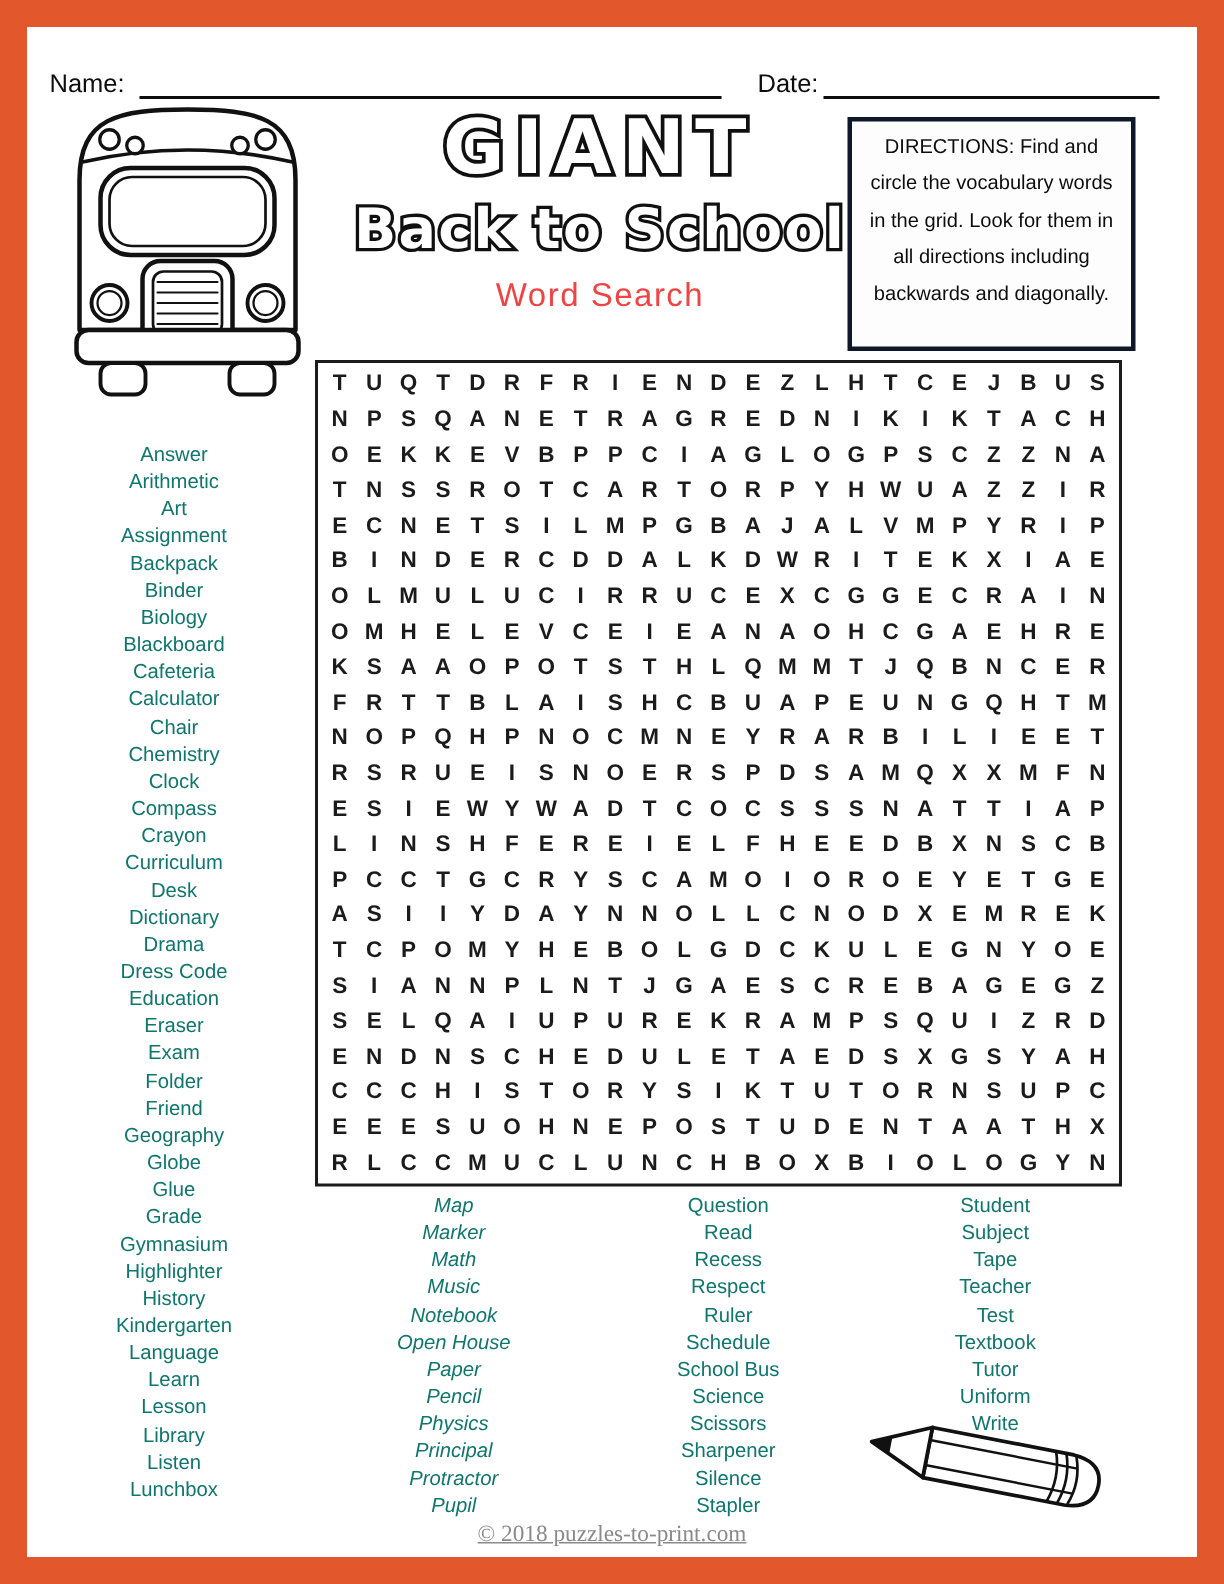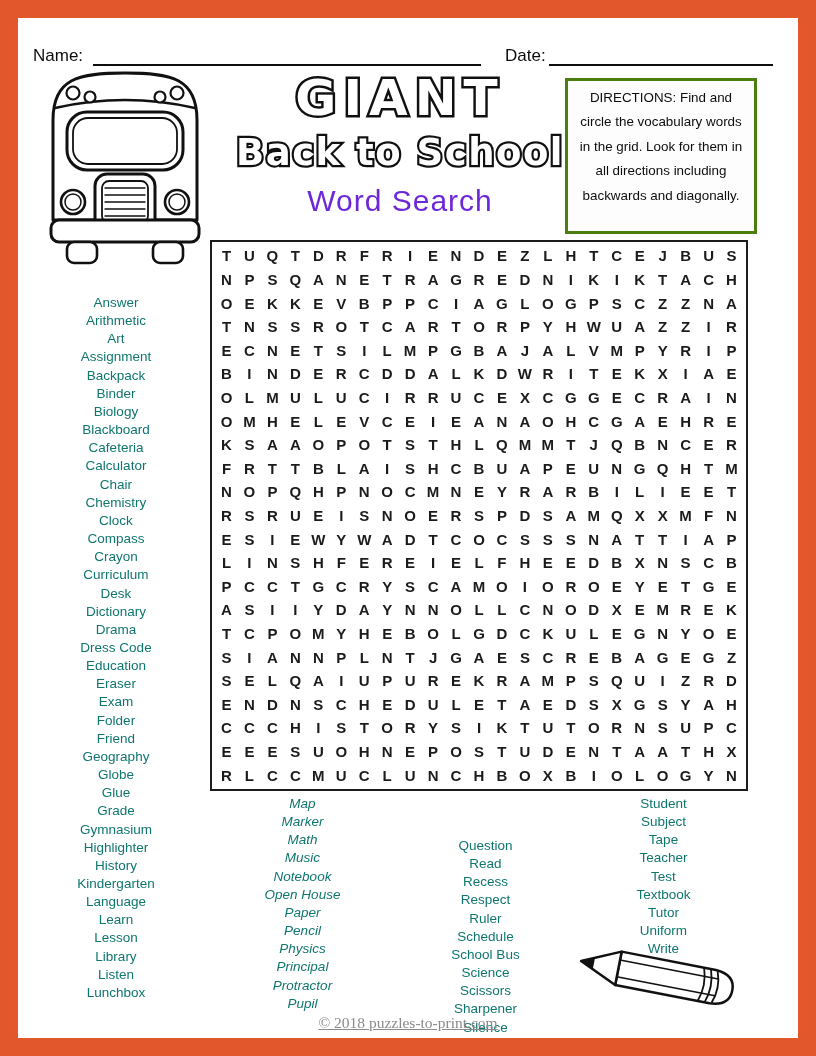--- a/index.html
+++ b/index.html
@@ -21,46 +21,46 @@
   .bus { position:absolute; left:45px; top:70px; }
 
   
   .title-svg { position:absolute; overflow:visible; }
   .title1 { left:235px; top:68px; }
   .title2 { left:220px; top:127px; }
   .bubble { fill:#fff; stroke:#101010; paint-order:stroke fill; font-family:"DejaVu Sans",sans-serif; font-weight:bold; }
   .bubble-big { font-size:50px; stroke-width:5px; letter-spacing:7px; }
   .bubble-mid { font-size:37px; stroke-width:4.4px; letter-spacing:1.5px; }
   .title3 { position:absolute; left:235px; top:184px; width:330px; text-align:center;
-            font-size:30px; letter-spacing:1px; color:#6d28d9; }
+            font-size:22px; letter-spacing:1px; color:#ef4444; }
 
   
   .directions {
     position:absolute; left:565px; top:78px; width:192px; height:156px; box-sizing:border-box;
-    border:3px solid #4d7c0f; background:#fdfdfd; padding:5px 7px;
+    border:3px solid #0f172a; background:#fdfdfd; padding:5px 7px;
     font-size:13.4px; line-height:24.4px; text-align:center; color:#0d0d0d;
   }
 
   
   .wsgrid {
     position:absolute; left:210px; top:240px; width:538px; height:551px; box-sizing:border-box;
     border:2px solid #1c1c1c; display:grid; grid-template-rows:repeat(23,1fr);
     padding:2px 3px; background:#fff;
   }
   .grid-row { display:grid; grid-template-columns:repeat(23,1fr); }
   .grid-row .cell {
     display:flex; align-items:center; justify-content:center;
     font-size:15px; font-weight:600; color:#1b1b1b; font-family:"Liberation Sans",sans-serif;
   }
 
   
   .wordcol { position:absolute; text-align:center; font-size:13.5px; line-height:18.16px; color:#0f766e; }
   .left-col { left:28px;  top:294px; width:176px; }
   .colA     { left:215px; top:795px; width:175px;font-style:italic; }
-  .colB     { left:398px; top:837px; width:175px; }
+  .colB     { left:398px; top:795px; width:175px; }
   .colC     { left:576px; top:795px; width:175px; }
 
   
   .pencil { position:absolute; left:575px; top:938px; }
 
   
   .footer { position:absolute; left:0; right:0; top:1014px; text-align:center;
             font-family:"Liberation Serif", serif; font-size:15.5px; color:#8a8a8a;text-decoration:underline; }
 </style>
 </head>

